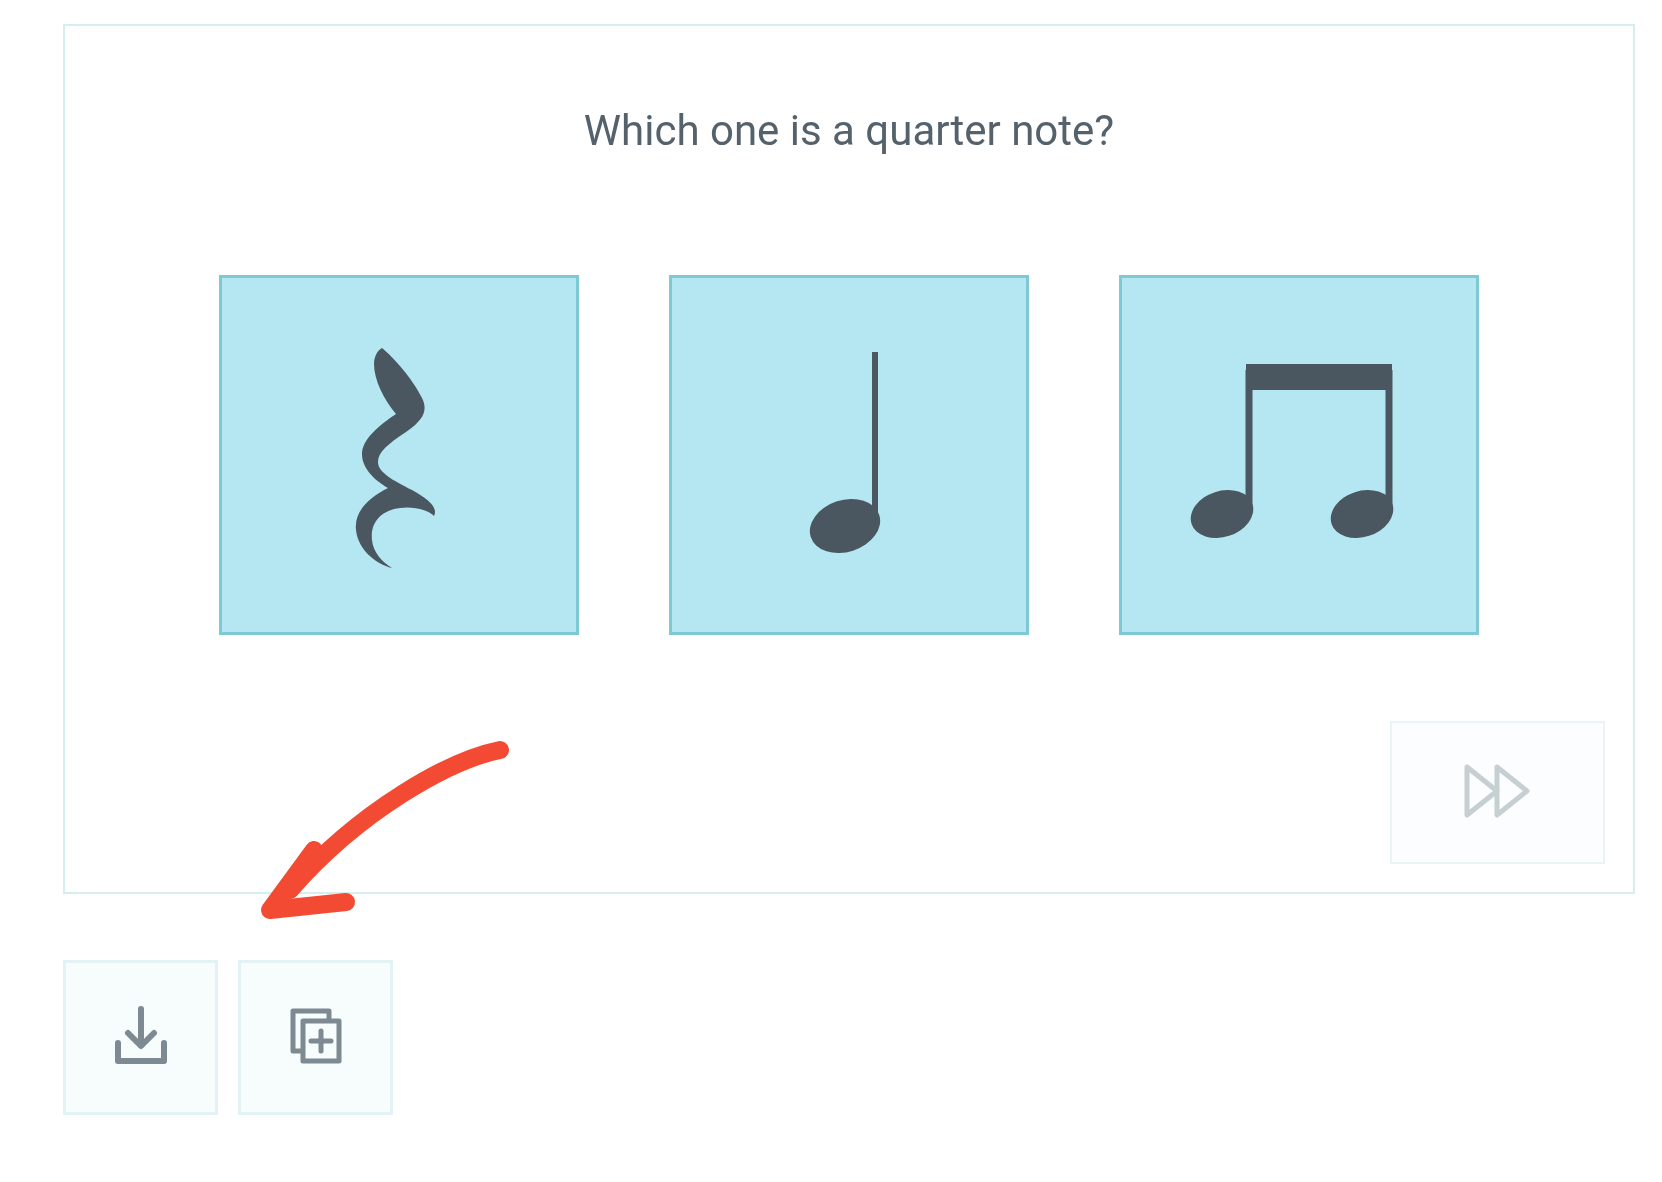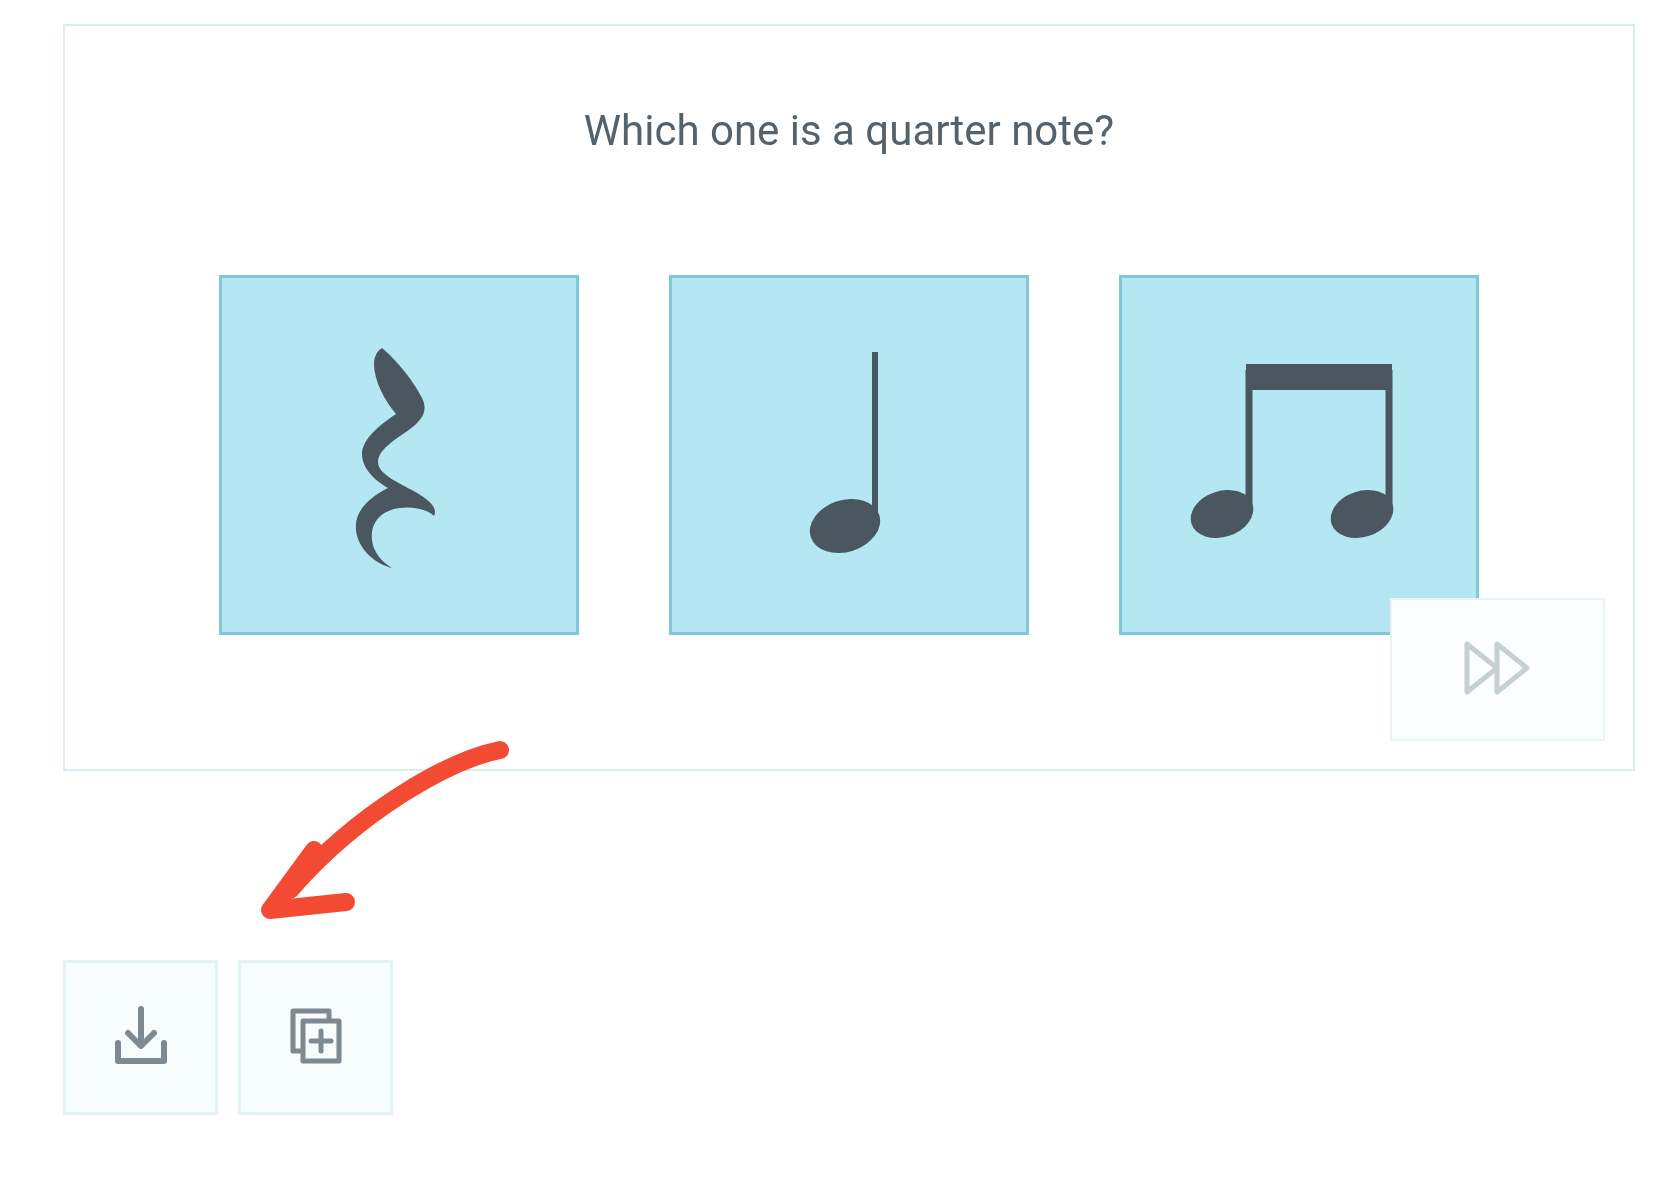--- a/index.html
+++ b/index.html
@@ -8,21 +8,21 @@
     background: #ffffff;
     width: 1662px;
     height: 1182px;
     position: relative;
   }
   .quiz-panel {
     position: absolute;
     left: 63px;
     top: 24px;
     width: 1572px;
-    height: 747px;
+    height: 870px;
     border: 2px solid #d7eef1;
     background: #ffffff;
     padding: 80px 110px 30px 110px;
   }
   .question {
     text-align: center;
     font-size: 42px;
     color: #55626b;
     margin-bottom: 120px;
     font-weight: 400;

